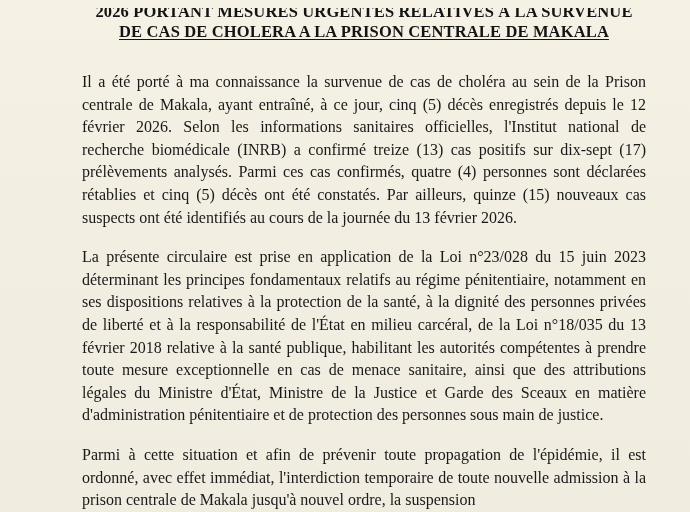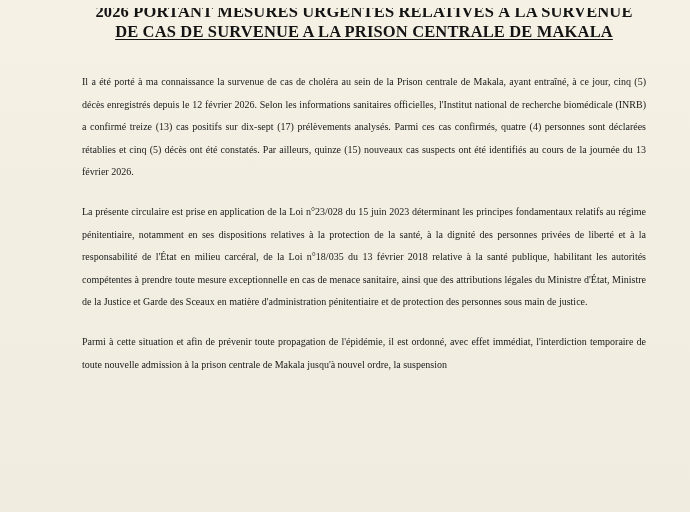--- a/index.html
+++ b/index.html
@@ -46,42 +46,42 @@
     position: relative;
     top: 0;
   }
   .title-line.first span {
     position: relative;
     top: -7px;
     display: inline-block;
   }
   p.body-par {
     margin: 0;
-    font-size: 10px;
+    font-size: 16px;
     line-height: 22.6px;
     text-align: justify;
     text-justify: inter-word;
     color: #191919;
     hyphens: none;
   }
   .gap-1 { height: 21px; }
   .gap-2 { height: 17px; }
   .gap-3 { height: 17px; }
   .last-par {
     position: relative;
   }
 </style>
 </head>
 <body>
 
 <div class="page">
 
   <div class="title-block">
     <div class="title-line first"><span>2026 PORTANT MESURES URGENTES RELATIVES À LA SURVENUE</span></div>
-    <div class="title-line">DE CAS DE SURVENUE A LA PRISON CENTRALE DE MAKALA</div>
+    <div class="title-line">DE CAS DE CHOLERA A LA PRISON CENTRALE DE MAKALA</div>
   </div>
 
   <div class="gap-1"></div>
 
   <p class="body-par">Il a été porté à ma connaissance la survenue de cas de choléra au sein de la Prison centrale de Makala, ayant entraîné, à ce jour, cinq (5) décès enregistrés depuis le 12 février 2026. Selon les informations sanitaires officielles, l'Institut national de recherche biomédicale (INRB) a confirmé treize (13) cas positifs sur dix-sept (17) prélèvements analysés. Parmi ces cas confirmés, quatre (4) personnes sont déclarées rétablies et cinq (5) décès ont été constatés. Par ailleurs, quinze (15) nouveaux cas suspects ont été identifiés au cours de la journée du 13 février 2026.</p>
 
   <div class="gap-2"></div>
 
   <p class="body-par">La présente circulaire est prise en application de la Loi n°23/028 du 15 juin 2023 déterminant les principes fondamentaux relatifs au régime pénitentiaire, notamment en ses dispositions relatives à la protection de la santé, à la dignité des personnes privées de liberté et à la responsabilité de l'État en milieu carcéral, de la Loi n°18/035 du 13 février 2018 relative à la santé publique, habilitant les autorités compétentes à prendre toute mesure exceptionnelle en cas de menace sanitaire, ainsi que des attributions légales du Ministre d'État, Ministre de la Justice et Garde des Sceaux en matière d'administration pénitentiaire et de protection des personnes sous main de justice.</p>
 

